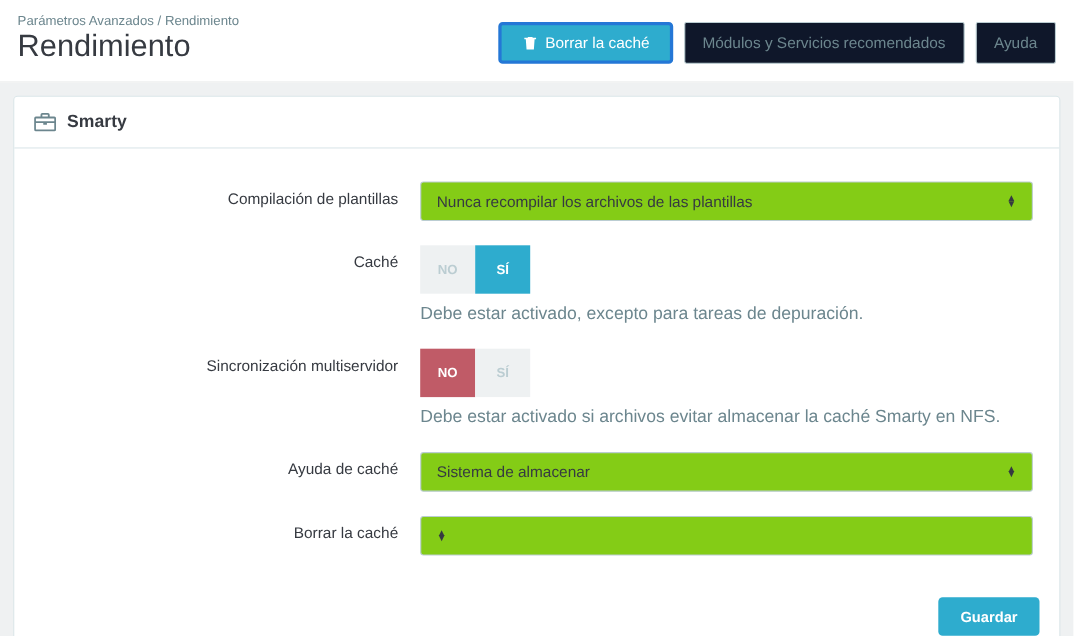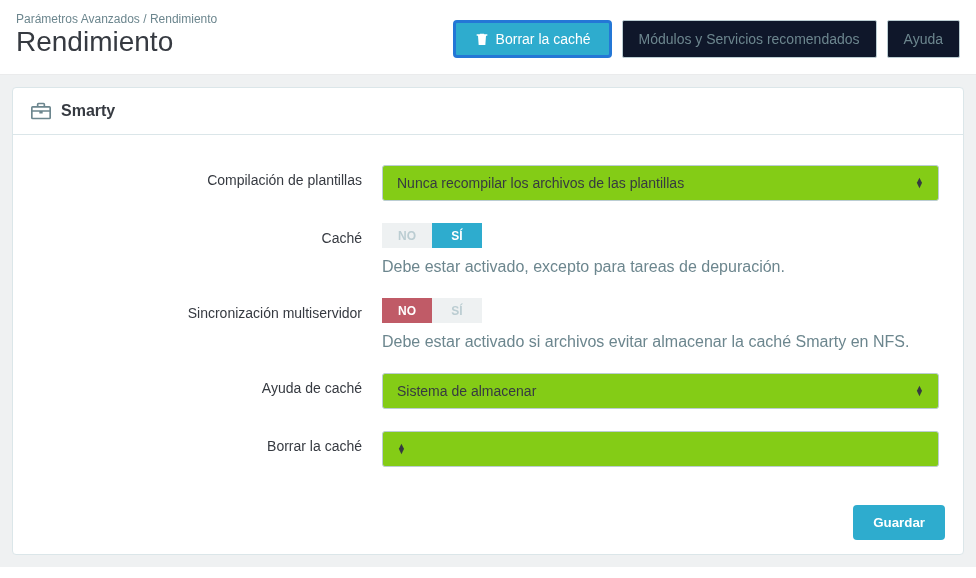--- a/index.html
+++ b/index.html
@@ -18,21 +18,21 @@
 .panel-header { padding: 14px 18px; border-bottom: 1px solid #dbe6e9; display: flex; align-items: center; gap: 10px; font-size: 16px; font-weight: 600; color: #363a41; }
 .panel-body { padding: 30px 24px 24px; }
 .form-row { display: flex; align-items: flex-start; margin-bottom: 22px; }
 .form-row:last-child { margin-bottom: 0; }
 .form-label { width: 345px; text-align: right; padding-right: 20px; padding-top: 7px; font-size: 14px; color: #363a41; }
 .form-control-wrap { flex: 1; max-width: 570px; }
 .select-wrap { position: relative; border: 1px solid #bbcdd2; border-radius: 3px; height: 36px; display: flex; align-items: center; padding: 0 14px; background: #84cc16; cursor: pointer; }
 .select-wrap .select-text { flex: 1; color: #363a41; }
 .select-caret { display: flex; flex-direction: column; line-height: 5px; font-size: 9px; color: #363a41; }
 .toggle { display: inline-flex; }
-.toggle-opt { width: 50px; height: 25px; display: flex; align-items: center; justify-content: center; font-size: 12px; font-weight: 600; background: #eef1f2; color: #bbcdd2; cursor: pointer; }
+.toggle-opt { width: 50px; height: 44px; display: flex; align-items: center; justify-content: center; font-size: 12px; font-weight: 600; background: #eef1f2; color: #bbcdd2; cursor: pointer; }
 .toggle-opt.active-yes { background: #2eacce; color: #fff; }
 .toggle-opt.active-no { background: #c05b67; color: #fff; }
 .help-text { font-size: 16px; color: #6c868e; margin-top: 10px; }
 .panel-footer { padding: 14px 18px; display: flex; justify-content: flex-end; margin-left: 48px; }
 .icon-svg { width: 16px; height: 16px; fill: currentColor; flex-shrink: 0; }
 .icon-briefcase { width: 20px; height: 18px; }
 </style>
 </head>
 <body>
 

